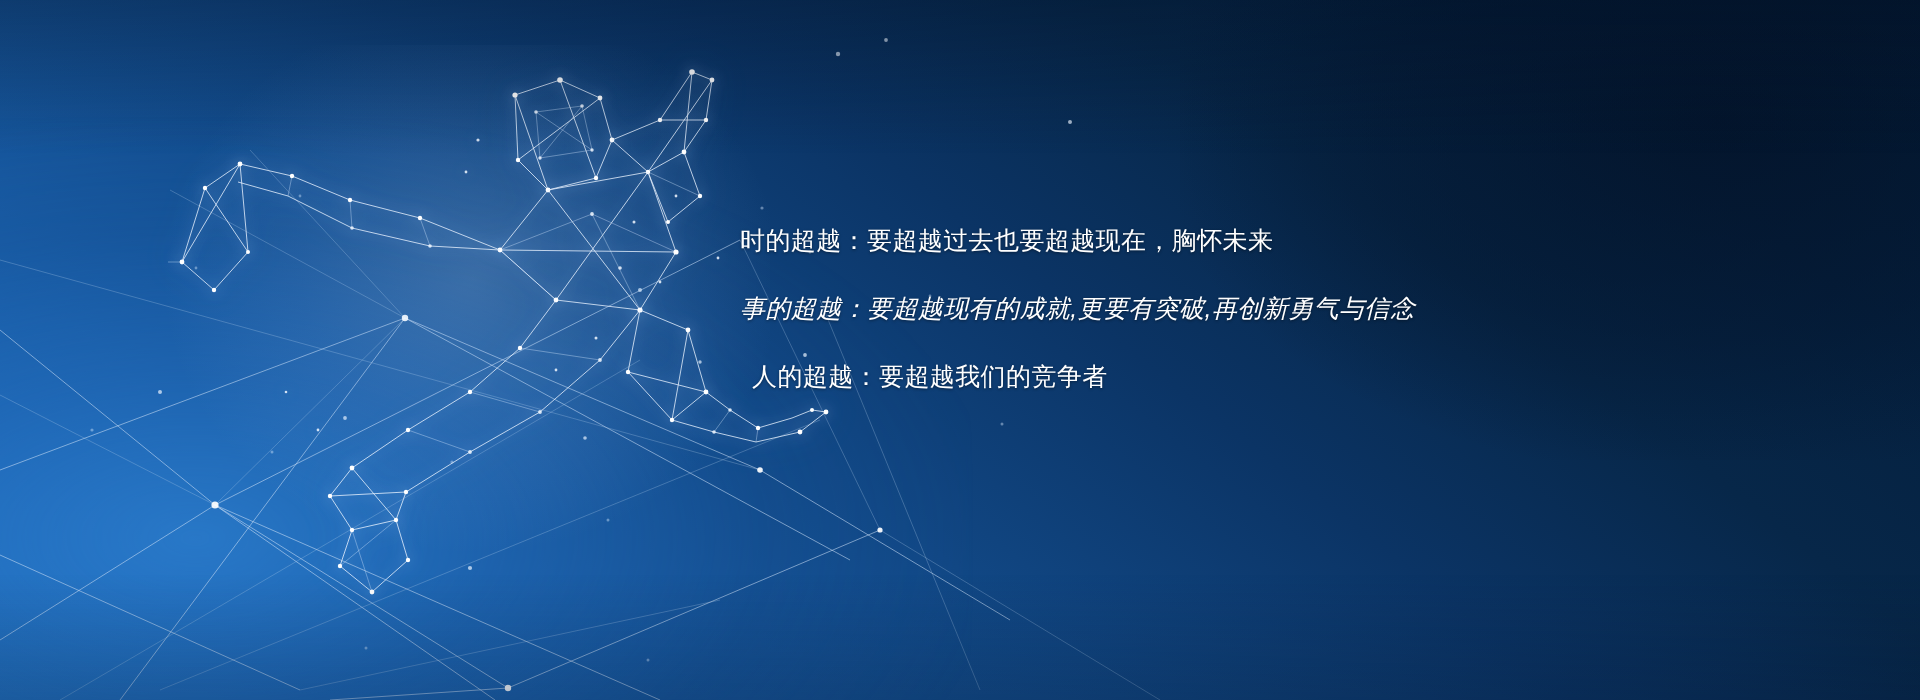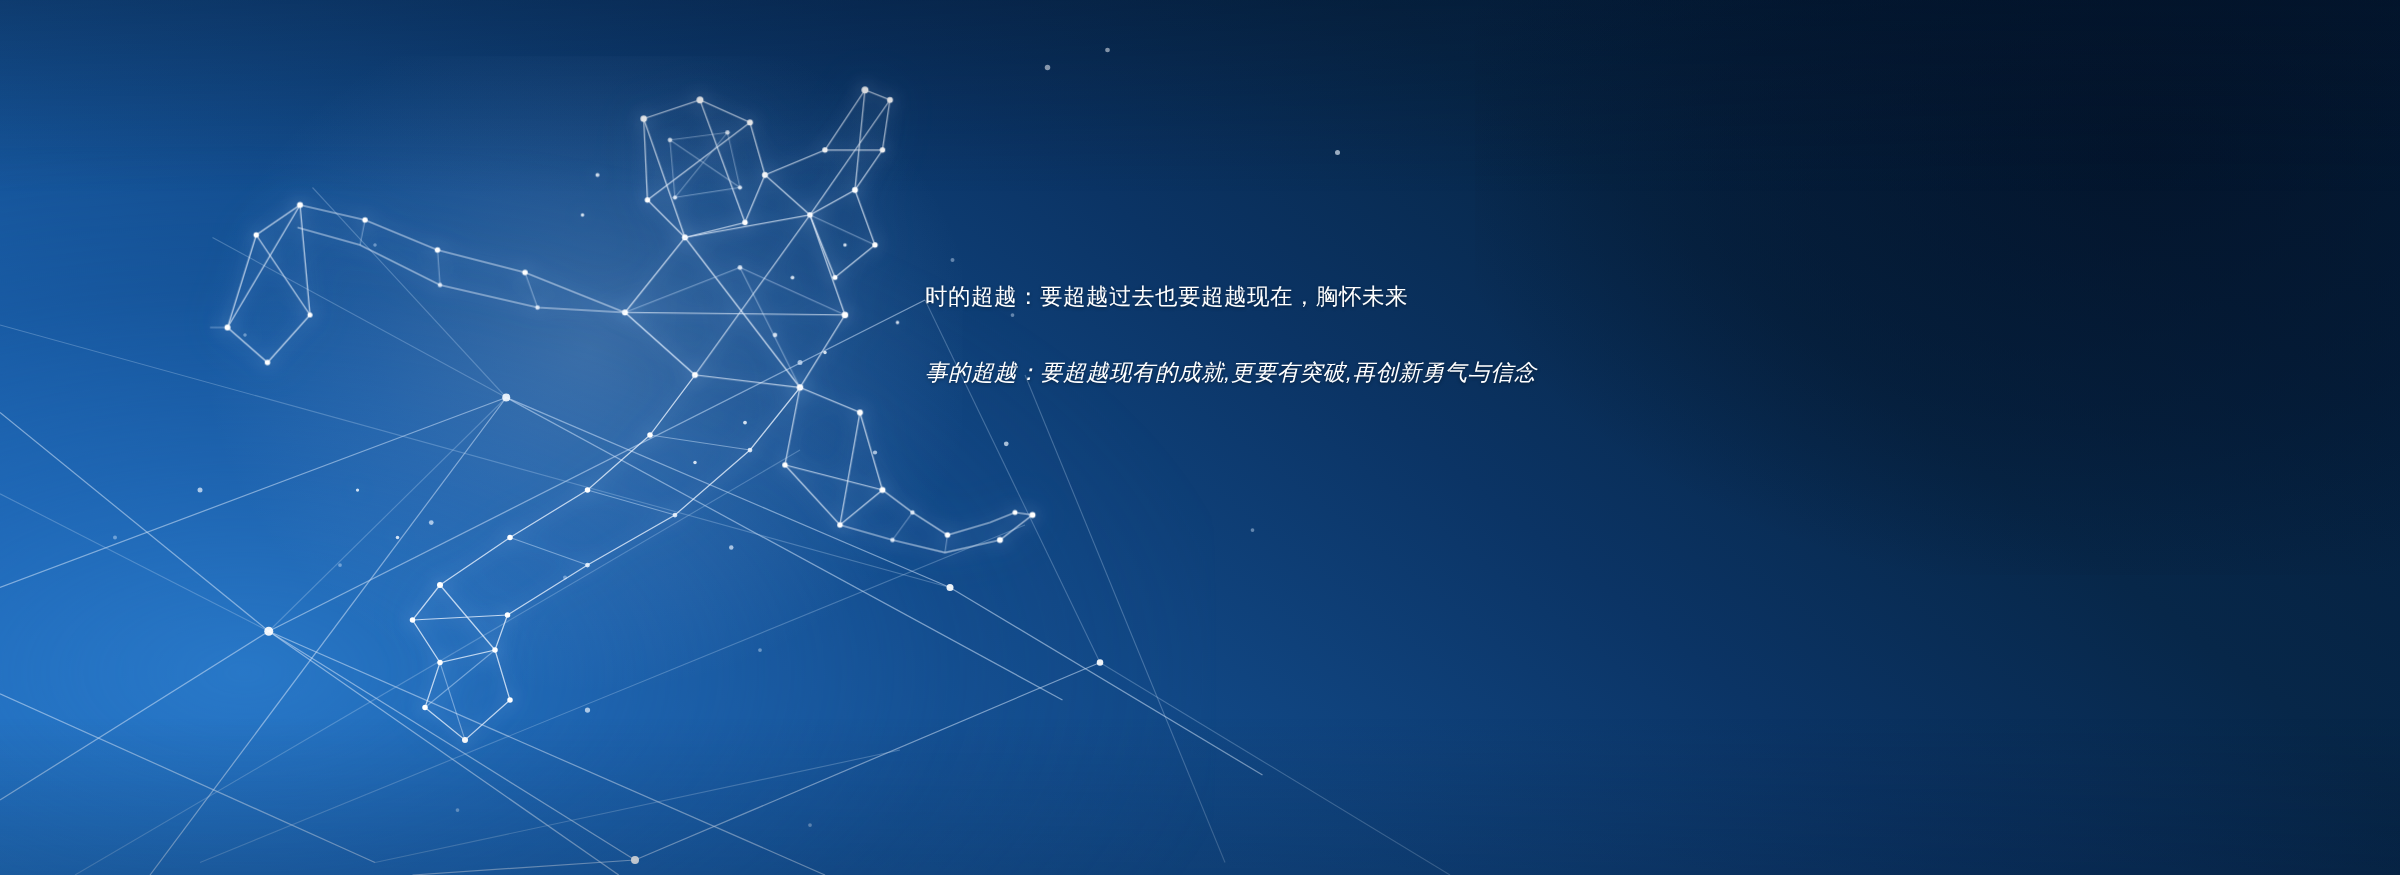--- a/index.html
+++ b/index.html
@@ -123,21 +123,21 @@
 
   
   #text-block {
     position: absolute;
     left: 740px;
     top: 228px;
     width: 1100px;
   }
   .slogan-line {
     color: #ffffff;
-    font-size: 18px;
+    font-size: 25px;
     line-height: 1;
     letter-spacing: 0.4px;
     white-space: nowrap;
     text-shadow: 0 1px 3px rgba(0,0,0,0.45);
   }
   .slogan-line.l1 { margin: 0 0 0 0;   }
   .slogan-line.l2 { margin: 43px 0 0 0; font-style: italic; }
   .slogan-line.l3 { margin: 43px 0 0 0px; padding-left: 12px; }
 </style>
 </head>
@@ -352,15 +352,16 @@
         <circle class="fig-dot2" cx="676" cy="196" r="1.4"></circle>
       </g>
     </g>
   </svg>
 
   <div class="bg-vignette"></div>
 
   <div id="text-block">
     <div class="slogan-line l1">时的超越：要超越过去也要超越现在，胸怀未来</div>
     <div class="slogan-line l2">事的超越：要超越现有的成就,更要有突破,再创新勇气与信念</div>
+    <div class="slogan-line l3">人的超越：要超越我们的竞争者</div>
   </div>
 
 </div>
 
 </body></html>

